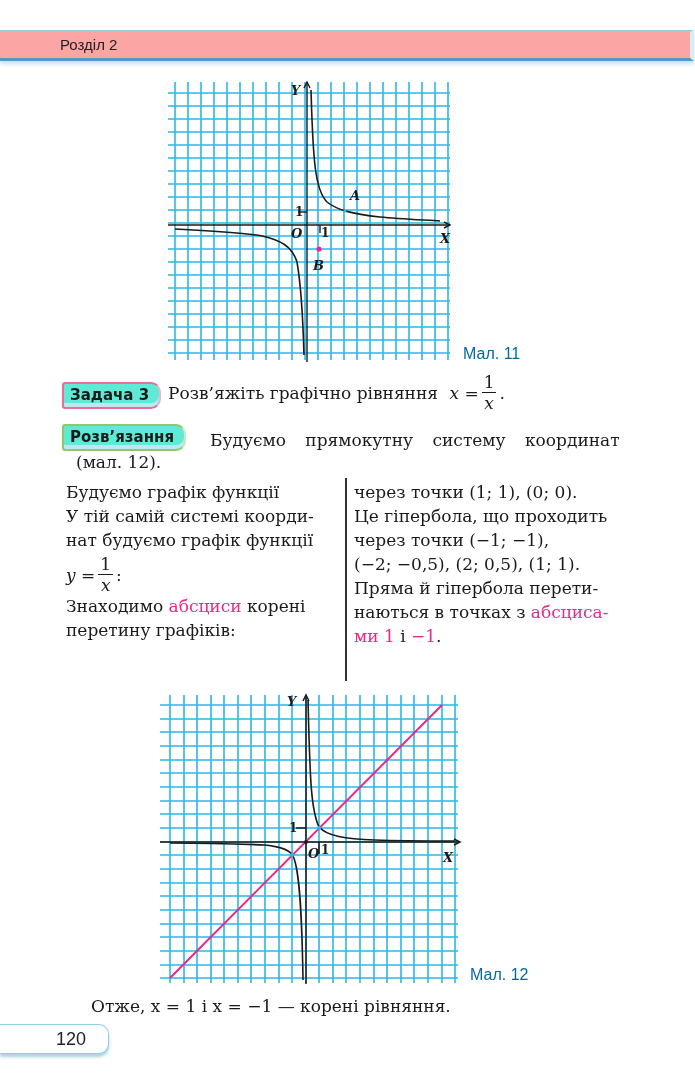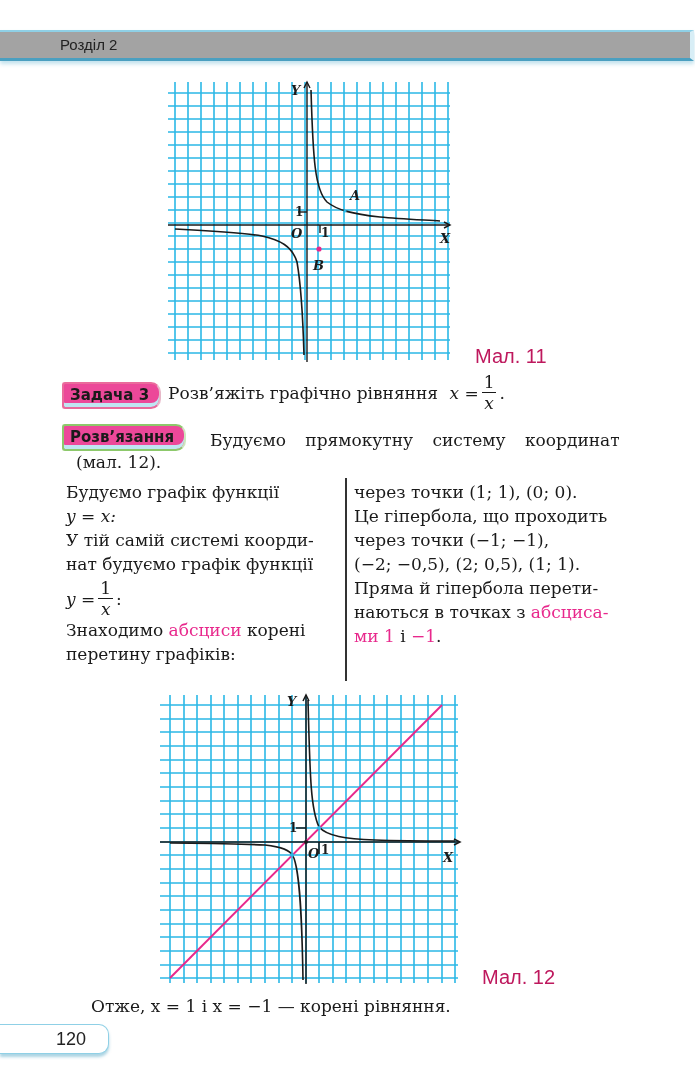--- a/index.html
+++ b/index.html
@@ -1,26 +1,26 @@
 <!DOCTYPE html>
 <html><head>
 <meta charset="utf-8">
 <style>
   html, body { margin:0; padding:0; }
   body { width:695px; height:1084px; background:#ffffff; position:relative; overflow:hidden;
          font-family:"DejaVu Serif", serif; color:#1a1a1a; }
   .header-bar { position:absolute; left:0; top:30px; width:690px; height:26px;
     border-top:2px solid #8fd0e6; border-bottom:3px solid #4a9fc0;
     border-right:4px solid #d8eef6;
-    box-shadow: 0 3px 4px rgba(120,190,215,0.45); background:#a3a3a3; }
+    box-shadow: 0 3px 4px rgba(120,190,215,0.45); background:#fca5a5; }
   .header-bar span { position:absolute; left:60px; top:4px; font-family:"Liberation Sans", sans-serif; font-size:15px; color:#222; }
   .fig { position:absolute; }
-  .fig-caption { position:absolute; font-family:"Liberation Sans", sans-serif; font-size:20px; color:#be185d;margin-left:12px; }
+  .fig-caption { position:absolute; font-family:"Liberation Sans", sans-serif; font-size:16px; color:#0369a1; }
   .badge { position:absolute; font-family:"DejaVu Sans", sans-serif; font-weight:bold; font-size:15px;
-    padding:2px 10px 3px 6px; border-radius:3px 10px 10px 3px; background:#ec4899;
+    padding:2px 10px 3px 6px; border-radius:3px 10px 10px 3px; background:#5eead4;
     box-shadow: inset 0 -4px 0 #bfe6f2; }
   .badge.task { border:2px solid #ea6b9c; border-right:2px solid #e7b8c8; }
   .badge.sol { border:2px solid #8dc96b; border-right:2px solid #cde6bd;text-align:center; }
   .line-text { position:absolute; font-size:17px; white-space:nowrap; }
   .it { font-style:italic; }
   .frac { display:inline-block; vertical-align:middle; text-align:center; font-style:italic; line-height:1; margin:0 3px; }
   .frac .num { display:block; border-bottom:1px solid #1a1a1a; padding:0 2px 1px; font-style:normal; }
   .frac .den { display:block; padding-top:2px; }
   .pink { color:#e8288c; }
   .col { position:absolute; font-size:17px; line-height:24px; }
@@ -79,21 +79,20 @@
   <span style="vertical-align:middle">Розв’яжіть графічно рівняння</span>
   <span class="it" style="vertical-align:middle;margin-left:6px">x =</span><span class="frac"><span class="num">1</span><span class="den">x</span></span><span style="vertical-align:middle">.</span>
 </div>
 
 <div class="badge sol" style="left:62px;top:424px">Розв’язання</div>
 <div class="line-text" style="left:210px;top:430px;word-spacing:14px">Будуємо прямокутну систему координат</div>
 <div class="line-text" style="left:76px;top:452px">(мал. 12).</div>
 
 <div class="col" style="left:66px;top:480px;width:275px">
   <div>Будуємо графік функції</div>
-  <div class="it">y = x:</div>
   <div>У тій самій системі коорди-</div>
   <div>нат будуємо графік функції</div>
   <div style="height:42px;line-height:42px">
     <span class="it" style="vertical-align:middle">y =</span><span class="frac" style="line-height:1"><span class="num">1</span><span class="den">x</span></span><span style="vertical-align:middle">:</span>
   </div>
   <div><span>Знаходимо </span><span class="pink">абсциси</span><span> корені</span></div>
   <div>перетину графіків:</div>
 </div>
 
 <div class="divider"></div>

